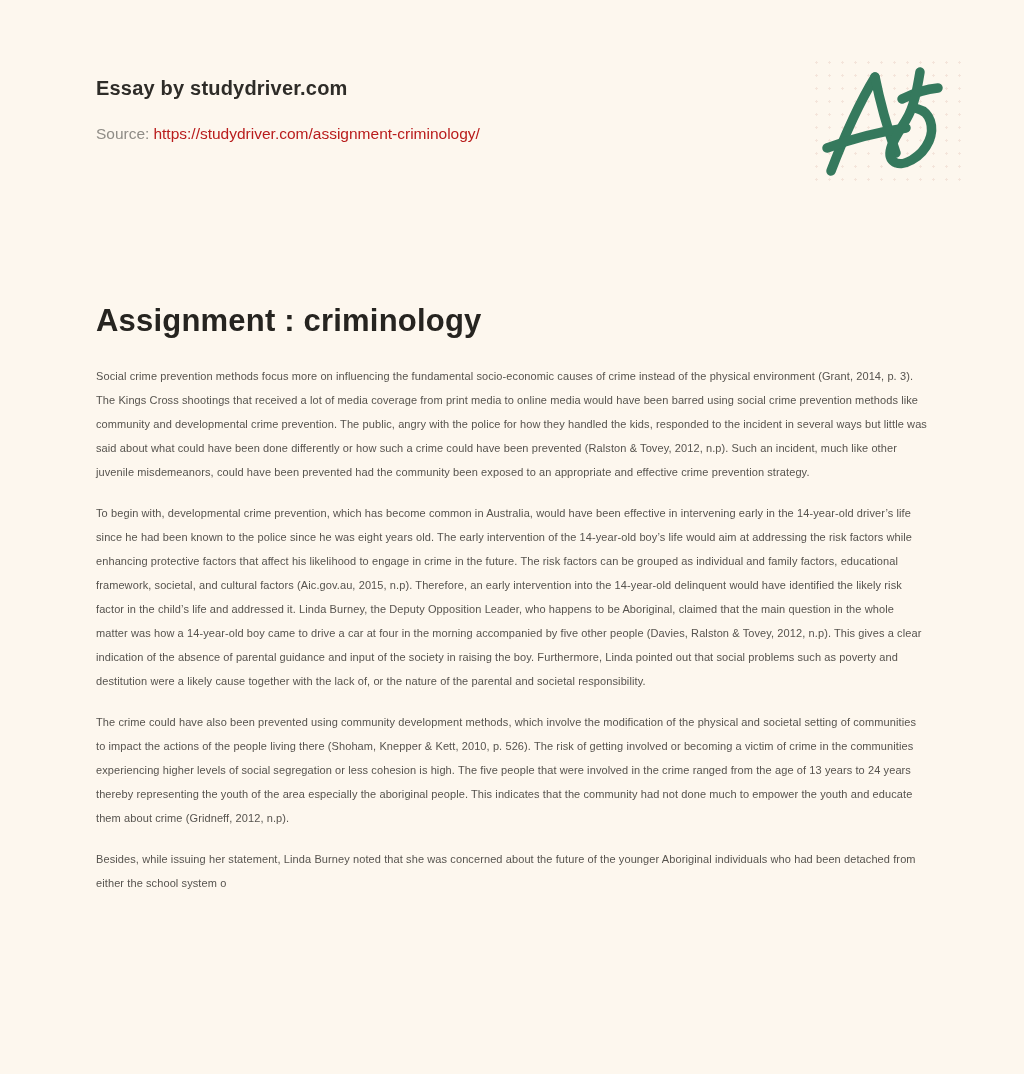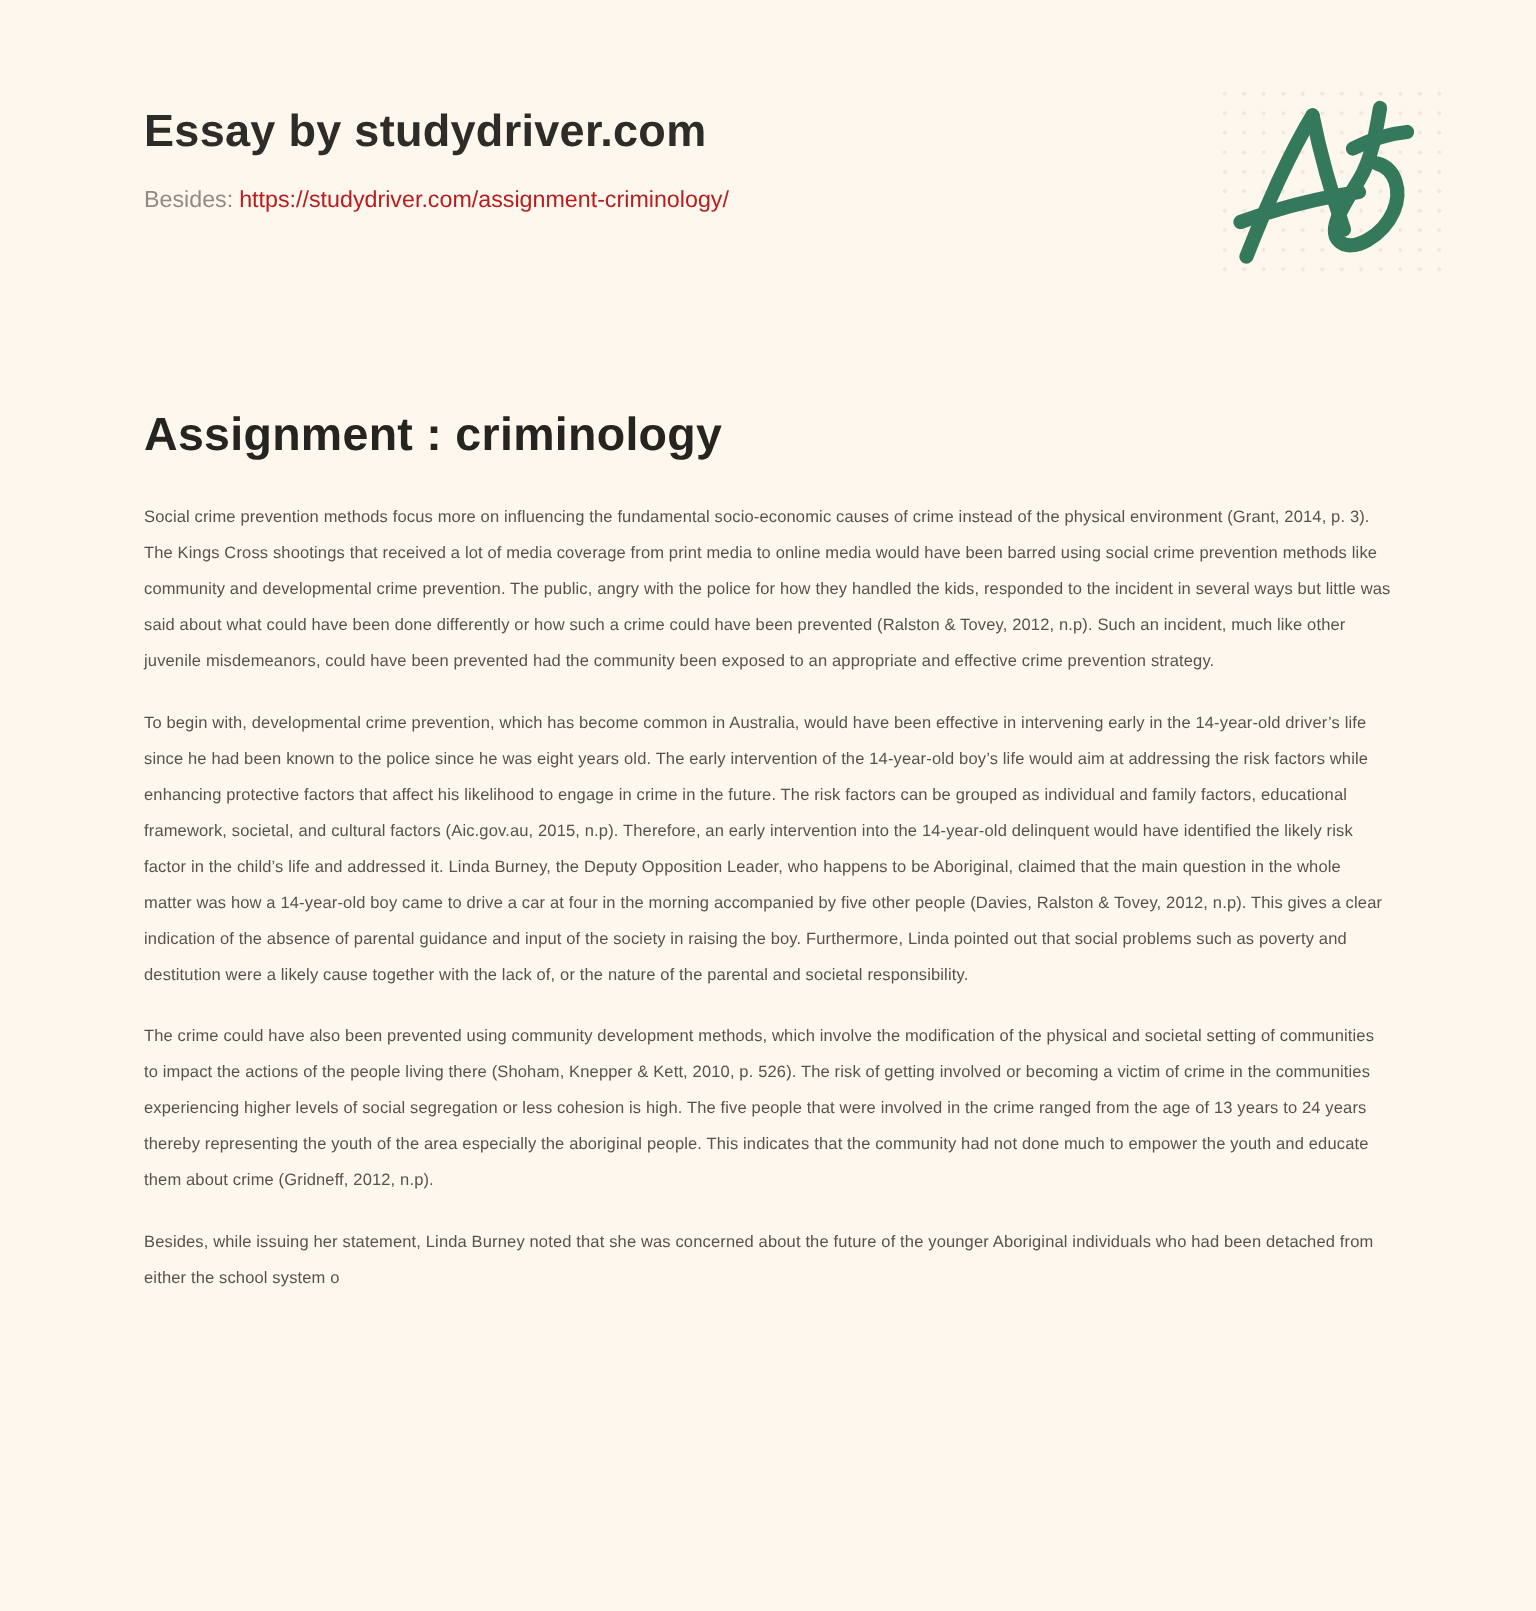--- a/index.html
+++ b/index.html
@@ -17,21 +17,21 @@
   }
   .page-header {
     display: flex;
     justify-content: space-between;
     align-items: flex-start;
     margin-top: 62px;
   }
   .header-text { padding-top: 10px; }
   .byline {
     margin: 0 0 20px 0;
-    font-size: 30px;
+    font-size: 20px;
     line-height: 32px;
     font-weight: 700;
     color: #2e2c28;
     letter-spacing: 0.2px;
   }
   .source-line {
     font-size: 15.5px;
     line-height: 20px;
   }
   .source-label { color: #8f8c86; }
@@ -41,21 +41,21 @@
     margin-left: 4px;
   }
   .logo-box {
     margin-right: -34px;
     margin-top: -6px;
     padding: 6px;
     background-image: radial-gradient(rgba(214, 162, 148, 0.22) 1.2px, transparent 1.3px);
     background-size: 13px 13px;
   }
   .essay-title {
-    margin: 80px 0 24px 0;
+    margin: 112px 0 24px 0;
     font-size: 31px;
     line-height: 38px;
     font-weight: 700;
     color: #262420;
     letter-spacing: 0.2px;
   }
   .essay-body p {
     margin: 0 0 17px 0;
     font-size: 11px;
     line-height: 24px;
@@ -65,21 +65,21 @@
 </style>
 </head>
 <body>
 
 <div class="page">
 
   <header class="page-header">
     <div class="header-text">
       <h2 class="byline">Essay by studydriver.com</h2>
       <div class="source-line">
-        <span class="source-label">Besides:</span><a class="source-link" href="#">https://studydriver.com/assignment-criminology/</a>
+        <span class="source-label">Source:</span><a class="source-link" href="#">https://studydriver.com/assignment-criminology/</a>
       </div>
     </div>
     <div class="logo-box">
       <svg viewBox="0 0 140 118" width="140" height="118" aria-hidden="true">
         <g fill="none" stroke="#35795d" stroke-width="9.5" stroke-linecap="round" stroke-linejoin="round">
           <path d="M15 109 C28 75 45 38 59 15"></path>
           <path d="M59 15 C64 40 72 68 80 91"></path>
           <path d="M11 86 C38 76 62 70 90 66"></path>
           <path d="M86 37 C98 31 111 27 122 26"></path>
           <path d="M104 10 C101 28 98 45 90 58 C81 73 68 91 77 99 C86 107 106 95 113 79 C119 65 114 50 102 47"></path>

